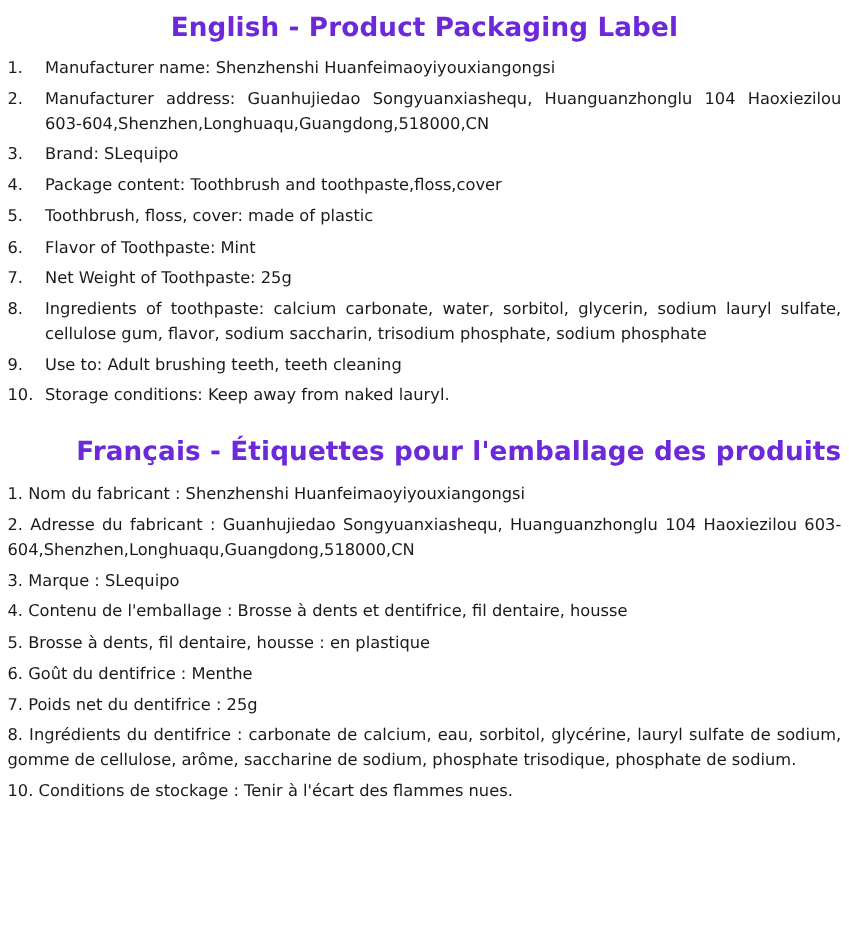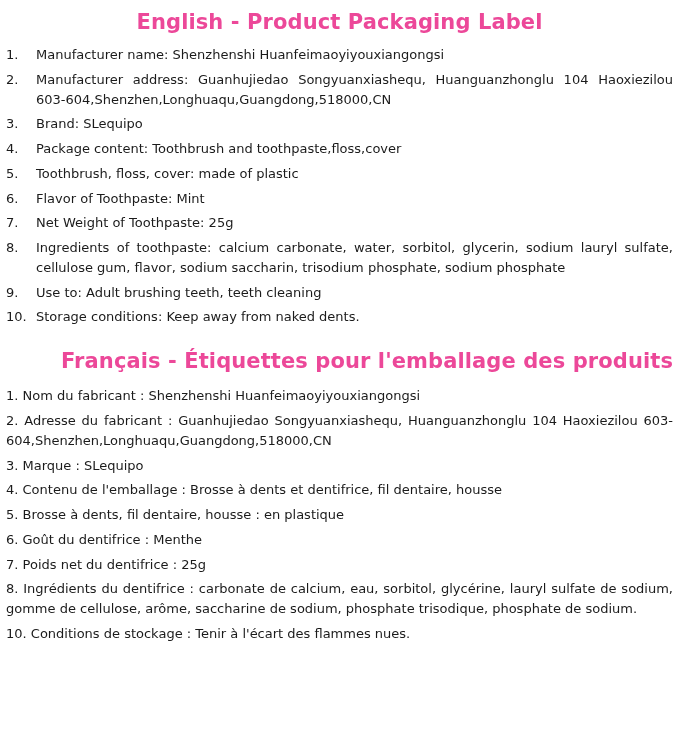--- a/index.html
+++ b/index.html
@@ -17,21 +17,21 @@
   .page {
     width: 679px;
     height: 748px;
     box-sizing: border-box;
     padding: 4px 6px 0 6px;
   }
   .section-title {
     text-align: center;
     font-size: 21px;
     font-weight: bold;
-    color: #ec4899;
+    color: #6d28d9;
     letter-spacing: 0.1px;
     margin: 6px 0 10px 0;
     line-height: 1.2;
   }
   .section-title.second {
     margin-top: 22px;
     margin-bottom: 12px;
     text-align: right;
   }
   .item {
@@ -73,21 +73,21 @@
     <div class="en">
       <p class="item"><span class="num">1.</span><span class="txt">Manufacturer name: Shenzhenshi Huanfeimaoyiyouxiangongsi</span></p>
       <p class="item"><span class="num">2.</span><span class="txt">Manufacturer address: Guanhujiedao Songyuanxiashequ, Huanguanzhonglu 104 Haoxiezilou 603-604,Shenzhen,Longhuaqu,Guangdong,518000,CN</span></p>
       <p class="item"><span class="num">3.</span><span class="txt">Brand: SLequipo</span></p>
       <p class="item"><span class="num">4.</span><span class="txt">Package content: Toothbrush and toothpaste,floss,cover</span></p>
       <p class="item"><span class="num">5.</span><span class="txt">Toothbrush, floss, cover: made of plastic</span></p>
       <p class="item"><span class="num">6.</span><span class="txt">Flavor of Toothpaste: Mint</span></p>
       <p class="item"><span class="num">7.</span><span class="txt">Net Weight of Toothpaste: 25g</span></p>
       <p class="item"><span class="num">8.</span><span class="txt">Ingredients of toothpaste: calcium carbonate, water, sorbitol, glycerin, sodium lauryl sulfate, cellulose gum, flavor, sodium saccharin, trisodium phosphate, sodium phosphate</span></p>
       <p class="item"><span class="num">9.</span><span class="txt">Use to: Adult brushing teeth, teeth cleaning</span></p>
-      <p class="item"><span class="num">10.</span><span class="txt">Storage conditions: Keep away from naked dents.</span></p>
+      <p class="item"><span class="num">10.</span><span class="txt">Storage conditions: Keep away from naked lauryl.</span></p>
     </div>
   </div>
 
   <div class="section francais">
     <div class="section-title second">Français - Étiquettes pour l'emballage des produits</div>
     <div class="fr">
       <p class="item"><span class="num">1.</span>&nbsp;<span class="txt">Nom du fabricant : Shenzhenshi Huanfeimaoyiyouxiangongsi</span></p>
       <p class="item"><span class="num">2.</span>&nbsp;<span class="txt">Adresse du fabricant : Guanhujiedao Songyuanxiashequ, Huanguanzhonglu 104 Haoxiezilou 603-604,Shenzhen,Longhuaqu,Guangdong,518000,CN</span></p>
       <p class="item"><span class="num">3.</span>&nbsp;<span class="txt">Marque : SLequipo</span></p>
       <p class="item"><span class="num">4.</span>&nbsp;<span class="txt">Contenu de l'emballage : Brosse à dents et dentifrice, fil dentaire, housse</span></p>

